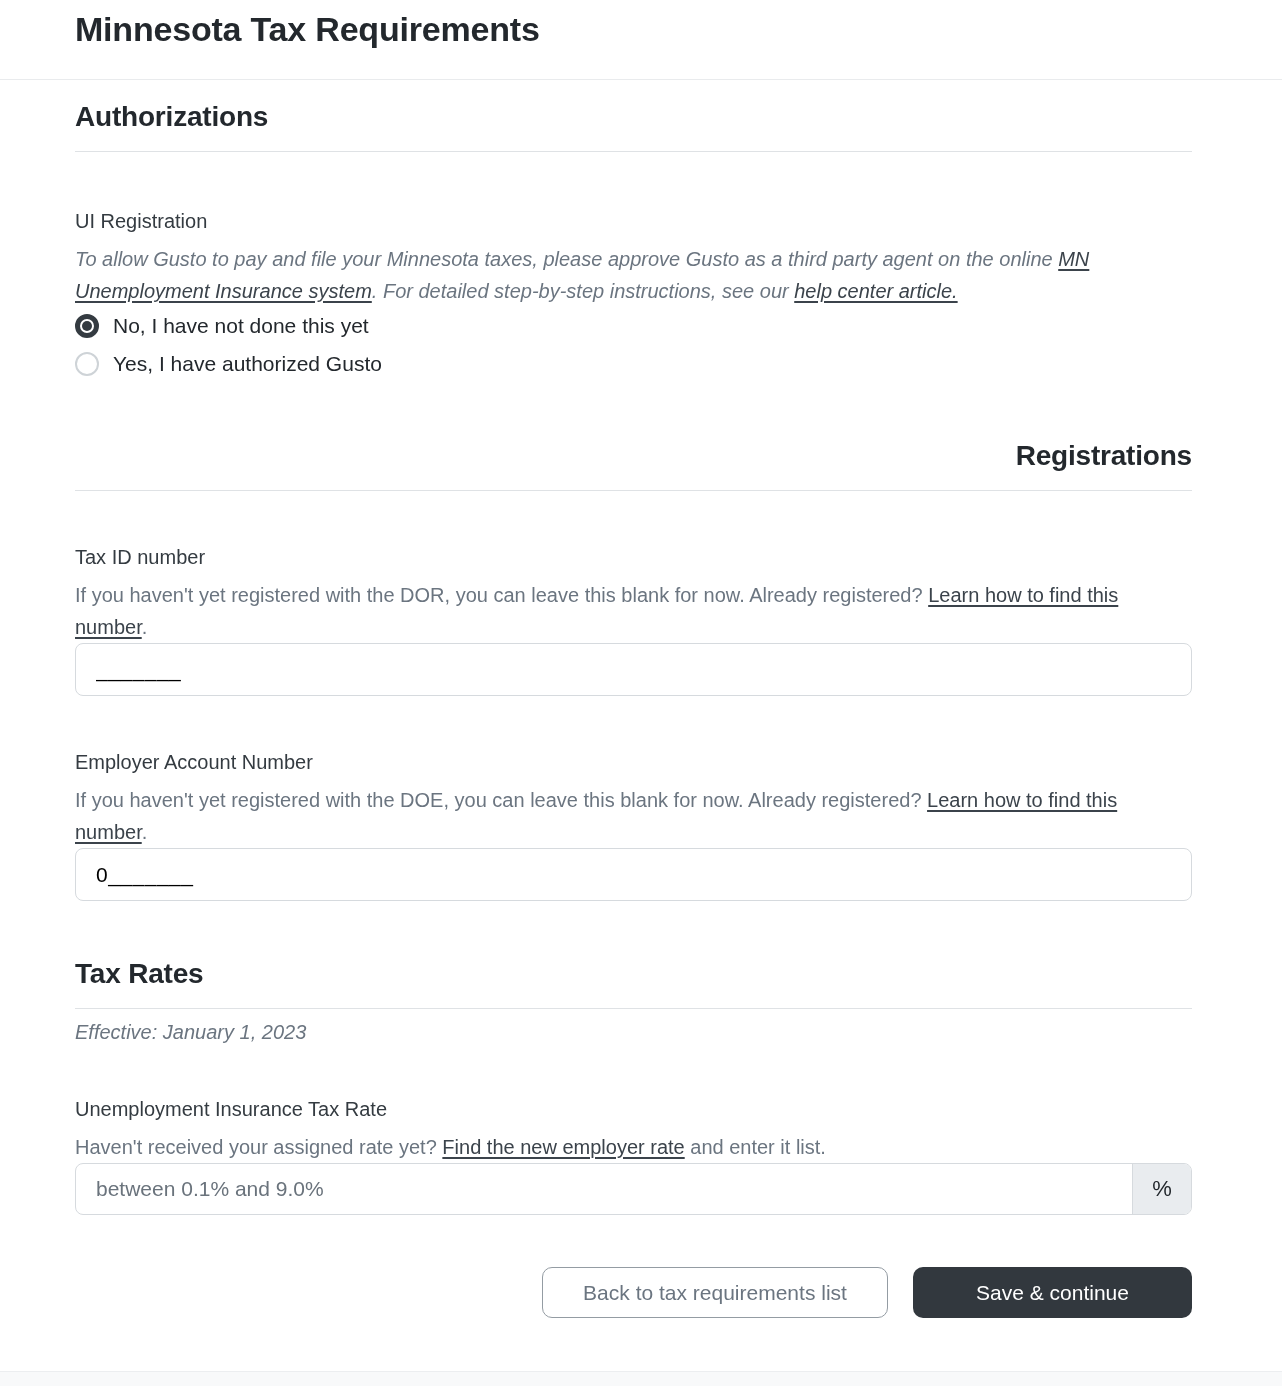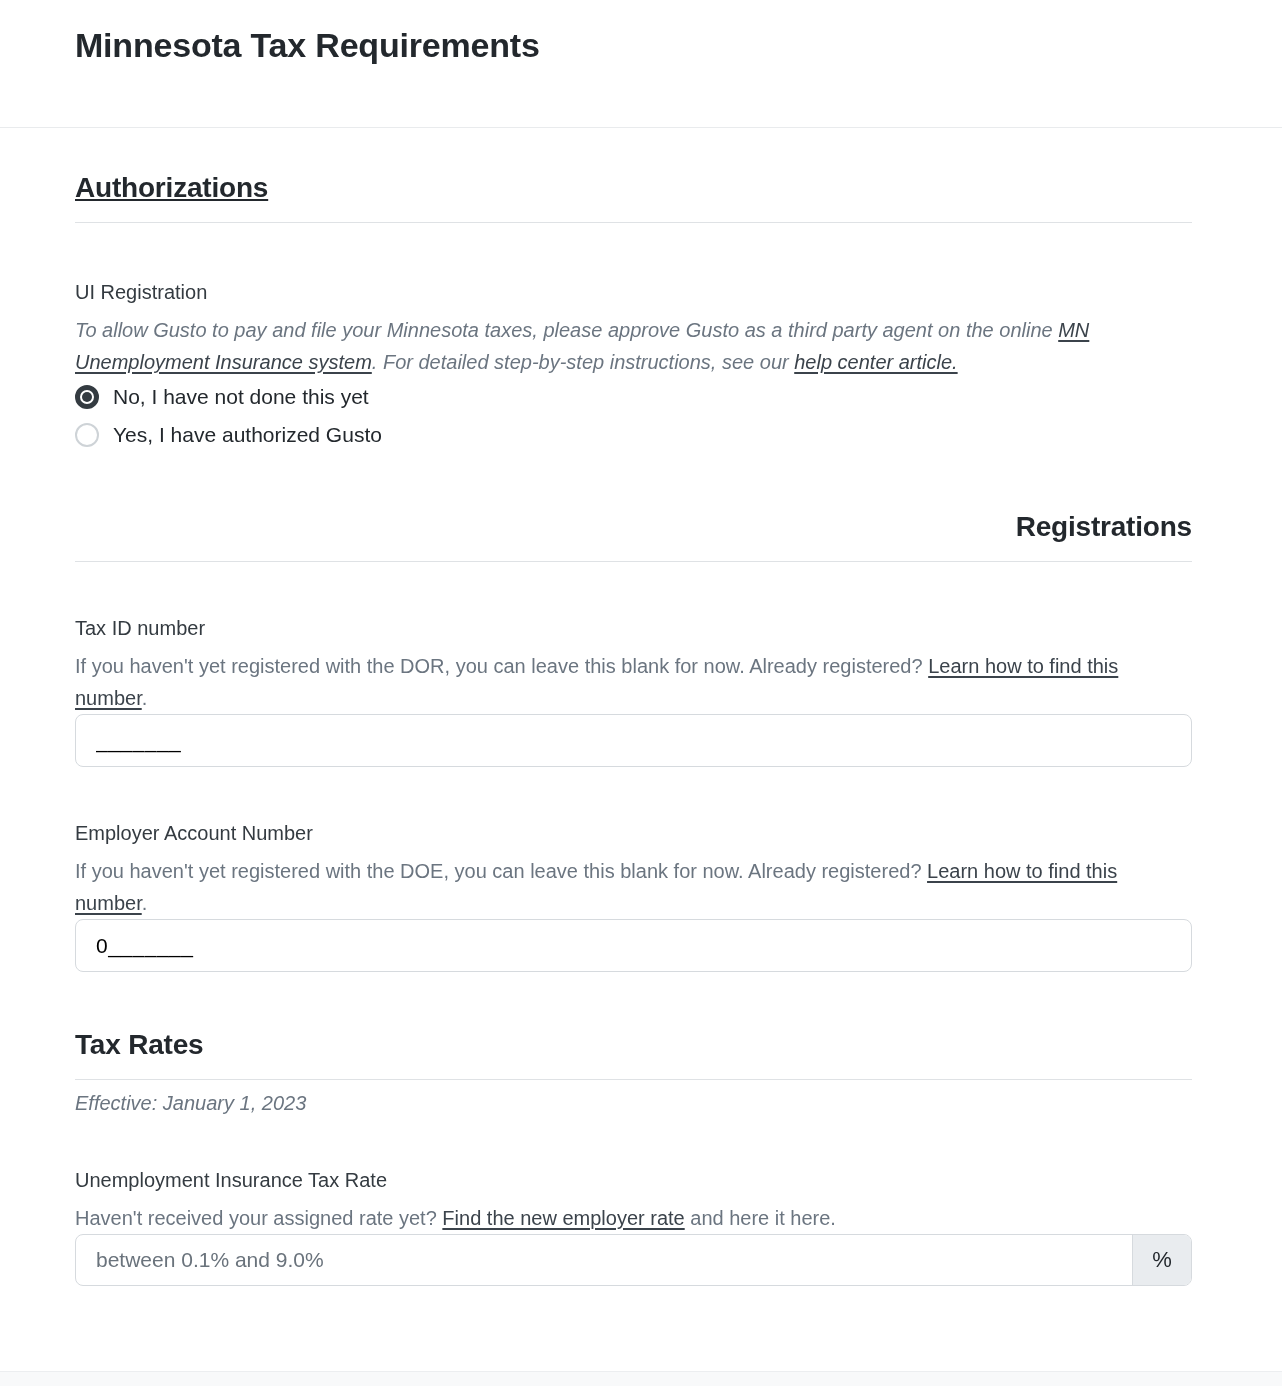--- a/index.html
+++ b/index.html
@@ -11,22 +11,22 @@
     overflow: hidden;
   }
   .content-area {
     background: #ffffff;
     height: 1372px;
     border-bottom: 1px solid #eceef0;
     overflow: hidden;
   }
   
   .page-header {
-    height: 128px;
-    padding: 25px 0 0 75px;
+    height: 80px;
+    padding: 9px 0 0 75px;
     border-bottom: 1px solid #e9ebed;
   }
   .page-header h1 {
     font-size: 34px;
     line-height: 40px;
     font-weight: 700;
     color: #23282d;
     letter-spacing: -0.2px;
   }
   .container {
@@ -130,21 +130,21 @@
     width: 59px;
     background: #e9ecef;
     border-left: 1px solid #d6dade;
     display: flex;
     align-items: center;
     justify-content: center;
     font-size: 22px;
     color: #23282d;
   }
   
-  .mt-43 { margin-top: 43px; text-decoration: underline; }
+  .mt-43 { margin-top: 20px; }
   .mt-56 { margin-top: 56px; }
   .mt-54 { margin-top: 56px; text-align: right; }
   .mt-53 { margin-top: 53px; }
   .mt-52 { margin-top: 52px; }
   .mt-14 { margin-top: 14px; font-style: italic; }
   .mt-11 { margin-top: 11px; }
   .mt-0  { margin-top: 0; }
   .effective-text {
     font-size: 20px;
     line-height: 24px;
@@ -219,21 +219,25 @@
 
     <div class="field-label mt-53">Employer Account Number</div>
     <p class="help-text"><span>If you haven't yet registered with the DOE, you can leave this blank for now. Already registered? </span><a>Learn how to find this number</a><span>.</span></p>
     <input class="text-input mt-0" type="text" value="0_______" style="">
 
     <h2 class="section-heading mt-56">Tax Rates</h2>
     <div class="rule"></div>
     <p class="effective-text mt-11">Effective: January 1, 2023</p>
 
     <div class="field-label mt-52">Unemployment Insurance Tax Rate</div>
-    <p class="help-text"><span>Haven't received your assigned rate yet? </span><a>Find the new employer rate</a><span> and here it here.</span></p>
+    <p class="help-text"><span>Haven't received your assigned rate yet? </span><a>Find the new employer rate</a><span> and enter it list.</span></p>
     <div class="input-group">
       <input type="text" placeholder="between 0.1% and 9.0%" style="">
       <div class="input-suffix">%</div>
     </div>
 
+    <div class="footer-actions">
+      <button class="btn btn-secondary">Back to tax requirements list</button>
+      <button class="btn btn-primary">Save &amp; continue</button>
+    </div>
 
   </div>
 </div>
 
 </body></html>

